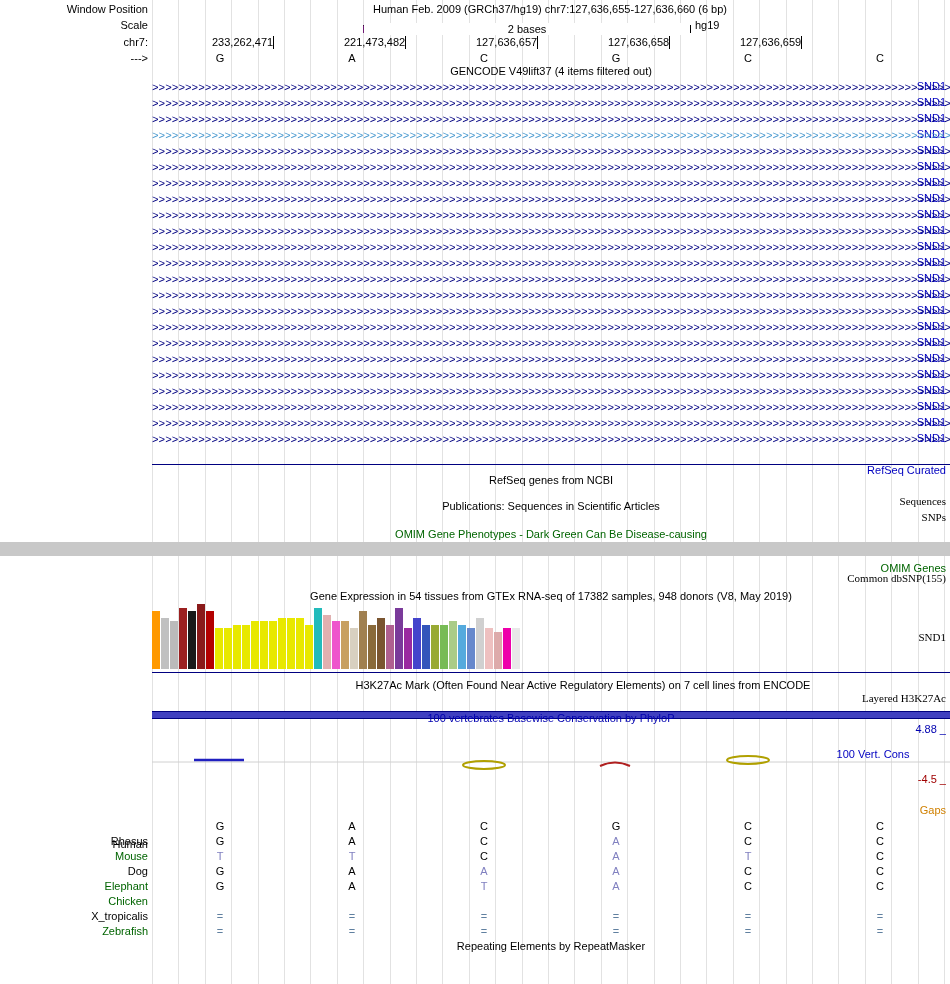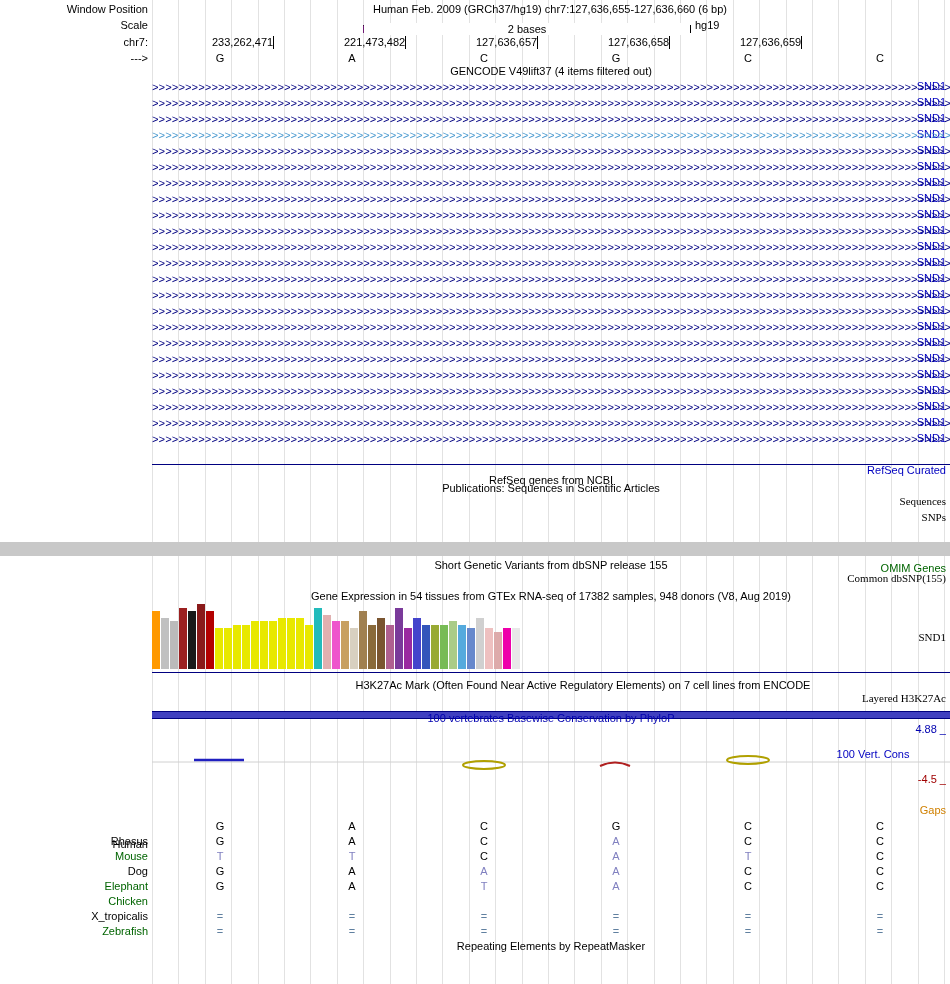--- a/index.html
+++ b/index.html
@@ -317,31 +317,31 @@
       <div class="lbl tracklabel-blue" style="top: 416px;">SND1</div>
       <div class="gencode-row" style="top: 416px; color: rgb(0, 0, 128);">&gt;&gt;&gt;&gt;&gt;&gt;&gt;&gt;&gt;&gt;&gt;&gt;&gt;&gt;&gt;&gt;&gt;&gt;&gt;&gt;&gt;&gt;&gt;&gt;&gt;&gt;&gt;&gt;&gt;&gt;&gt;&gt;&gt;&gt;&gt;&gt;&gt;&gt;&gt;&gt;&gt;&gt;&gt;&gt;&gt;&gt;&gt;&gt;&gt;&gt;&gt;&gt;&gt;&gt;&gt;&gt;&gt;&gt;&gt;&gt;&gt;&gt;&gt;&gt;&gt;&gt;&gt;&gt;&gt;&gt;&gt;&gt;&gt;&gt;&gt;&gt;&gt;&gt;&gt;&gt;&gt;&gt;&gt;&gt;&gt;&gt;&gt;&gt;&gt;&gt;&gt;&gt;&gt;&gt;&gt;&gt;&gt;&gt;&gt;&gt;&gt;&gt;&gt;&gt;&gt;&gt;&gt;&gt;&gt;&gt;&gt;&gt;&gt;&gt;&gt;&gt;&gt;&gt;&gt;&gt;&gt;&gt;&gt;&gt;&gt;&gt;&gt;&gt;&gt;&gt;&gt;&gt;&gt;&gt;&gt;&gt;&gt;&gt;&gt;&gt;&gt;&gt;&gt;&gt;&gt;&gt;&gt;&gt;&gt;&gt;&gt;&gt;&gt;&gt;&gt;&gt;&gt;&gt;&gt;&gt;&gt;&gt;&gt;&gt;&gt;&gt;&gt;&gt;&gt;&gt;&gt;&gt;&gt;&gt;&gt;&gt;&gt;&gt;&gt;&gt;&gt;&gt;&gt;&gt;&gt;&gt;&gt;&gt;&gt;&gt;&gt;&gt;&gt;&gt;&gt;&gt;&gt;&gt;&gt;&gt;</div>
       <div class="lbl tracklabel-blue" style="top: 432px;">SND1</div>
       <div class="gencode-row" style="top: 432px; color: rgb(0, 0, 128);">&gt;&gt;&gt;&gt;&gt;&gt;&gt;&gt;&gt;&gt;&gt;&gt;&gt;&gt;&gt;&gt;&gt;&gt;&gt;&gt;&gt;&gt;&gt;&gt;&gt;&gt;&gt;&gt;&gt;&gt;&gt;&gt;&gt;&gt;&gt;&gt;&gt;&gt;&gt;&gt;&gt;&gt;&gt;&gt;&gt;&gt;&gt;&gt;&gt;&gt;&gt;&gt;&gt;&gt;&gt;&gt;&gt;&gt;&gt;&gt;&gt;&gt;&gt;&gt;&gt;&gt;&gt;&gt;&gt;&gt;&gt;&gt;&gt;&gt;&gt;&gt;&gt;&gt;&gt;&gt;&gt;&gt;&gt;&gt;&gt;&gt;&gt;&gt;&gt;&gt;&gt;&gt;&gt;&gt;&gt;&gt;&gt;&gt;&gt;&gt;&gt;&gt;&gt;&gt;&gt;&gt;&gt;&gt;&gt;&gt;&gt;&gt;&gt;&gt;&gt;&gt;&gt;&gt;&gt;&gt;&gt;&gt;&gt;&gt;&gt;&gt;&gt;&gt;&gt;&gt;&gt;&gt;&gt;&gt;&gt;&gt;&gt;&gt;&gt;&gt;&gt;&gt;&gt;&gt;&gt;&gt;&gt;&gt;&gt;&gt;&gt;&gt;&gt;&gt;&gt;&gt;&gt;&gt;&gt;&gt;&gt;&gt;&gt;&gt;&gt;&gt;&gt;&gt;&gt;&gt;&gt;&gt;&gt;&gt;&gt;&gt;&gt;&gt;&gt;&gt;&gt;&gt;&gt;&gt;&gt;&gt;&gt;&gt;&gt;&gt;&gt;&gt;&gt;&gt;&gt;&gt;&gt;&gt;&gt;&gt;</div>
     </div>
 
   <div class="sep-line" style="top:464px;"></div>
   <div class="lbl tracklabel-blue" style="top:464px;">RefSeq Curated</div>
   <div class="center-title" style="top:474px;">RefSeq genes from NCBI</div>
 
-  <div class="center-title" style="top:482px;text-align:center;">Publications: Sequences in Scientific Articles</div>
+  <div class="center-title" style="top:500px;text-align:center;">Publications: Sequences in Scientific Articles</div>
   <div class="lbl tracklabel-black" style="top:495px;">Sequences</div>
   <div class="lbl tracklabel-black" style="top:511px;">SNPs</div>
 
+  <div class="center-title green" style="top:528px;">OMIM Gene Phenotypes - Dark Green Can Be Disease-causing</div>
   <div class="gray-band" style="top:542px;"></div>
   <div class="lbl tracklabel-green" style="top:542px;">OMIM Genes</div>
 
-  <div class="center-title" style="top:559px;">Short Genetic Variants from dbSNP release 155</div>
   <div class="lbl tracklabel-black" style="top:572px;">Common dbSNP(155)</div>
 
-  <div class="center-title" style="top:590px;">Gene Expression in 54 tissues from GTEx RNA-seq of 17382 samples, 948 donors (V8, Aug 2019)</div>
+  <div class="center-title" style="top:590px;">Gene Expression in 54 tissues from GTEx RNA-seq of 17382 samples, 948 donors (V8, May 2019)</div>
   <div class="gtex-bars" id="gtex-bars" style="left:152px; top:603px; height:66px;">
       <span title="t1" style="height: 57.8px; background: rgb(255, 153, 0);"></span>
       <span title="t2" style="height: 51px; background: rgb(192, 192, 192);"></span>
       <span title="t3" style="height: 47.6px; background: rgb(187, 187, 187);"></span>
       <span title="t4" style="height: 61.2px; background: rgb(155, 32, 32);"></span>
       <span title="t5" style="height: 57.8px; background: rgb(26, 26, 26);"></span>
       <span title="t6" style="height: 64.6px; background: rgb(138, 26, 26);"></span>
       <span title="t7" style="height: 57.8px; background: rgb(179, 0, 0);"></span>
       <span title="t8" style="height: 40.8px; background: rgb(232, 232, 0);"></span>
       <span title="t9" style="height: 40.8px; background: rgb(232, 232, 0);"></span>

